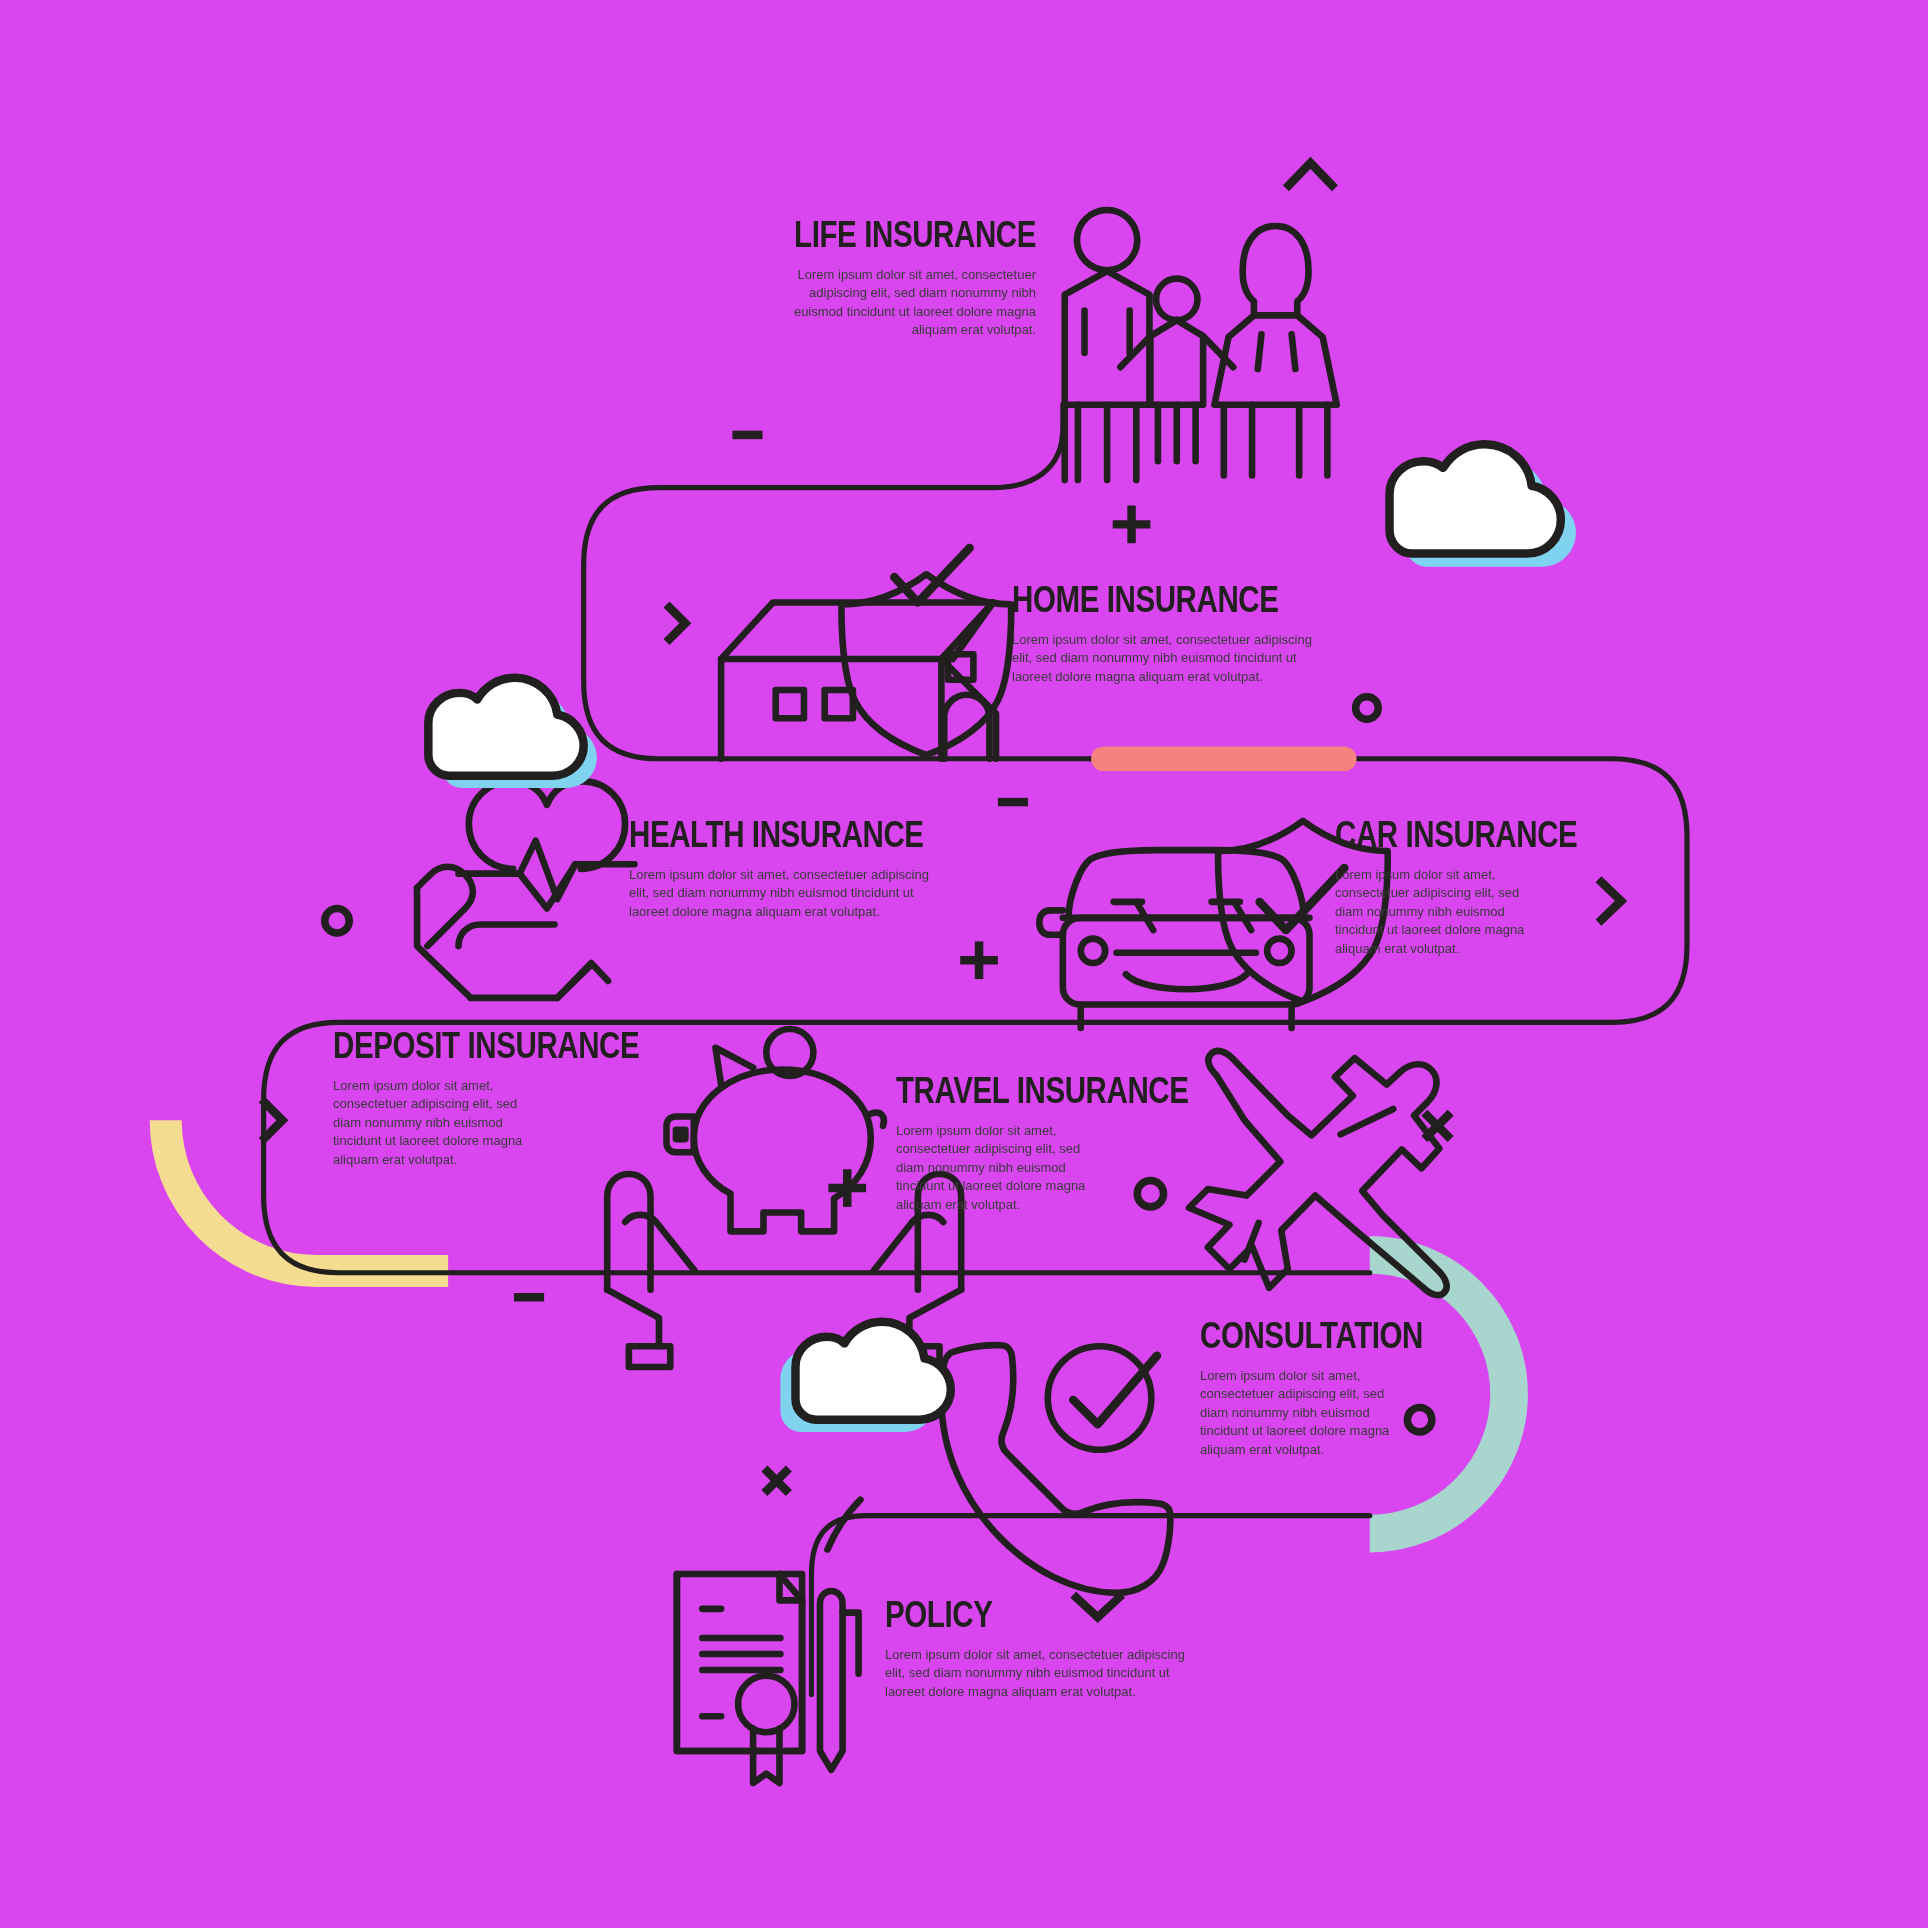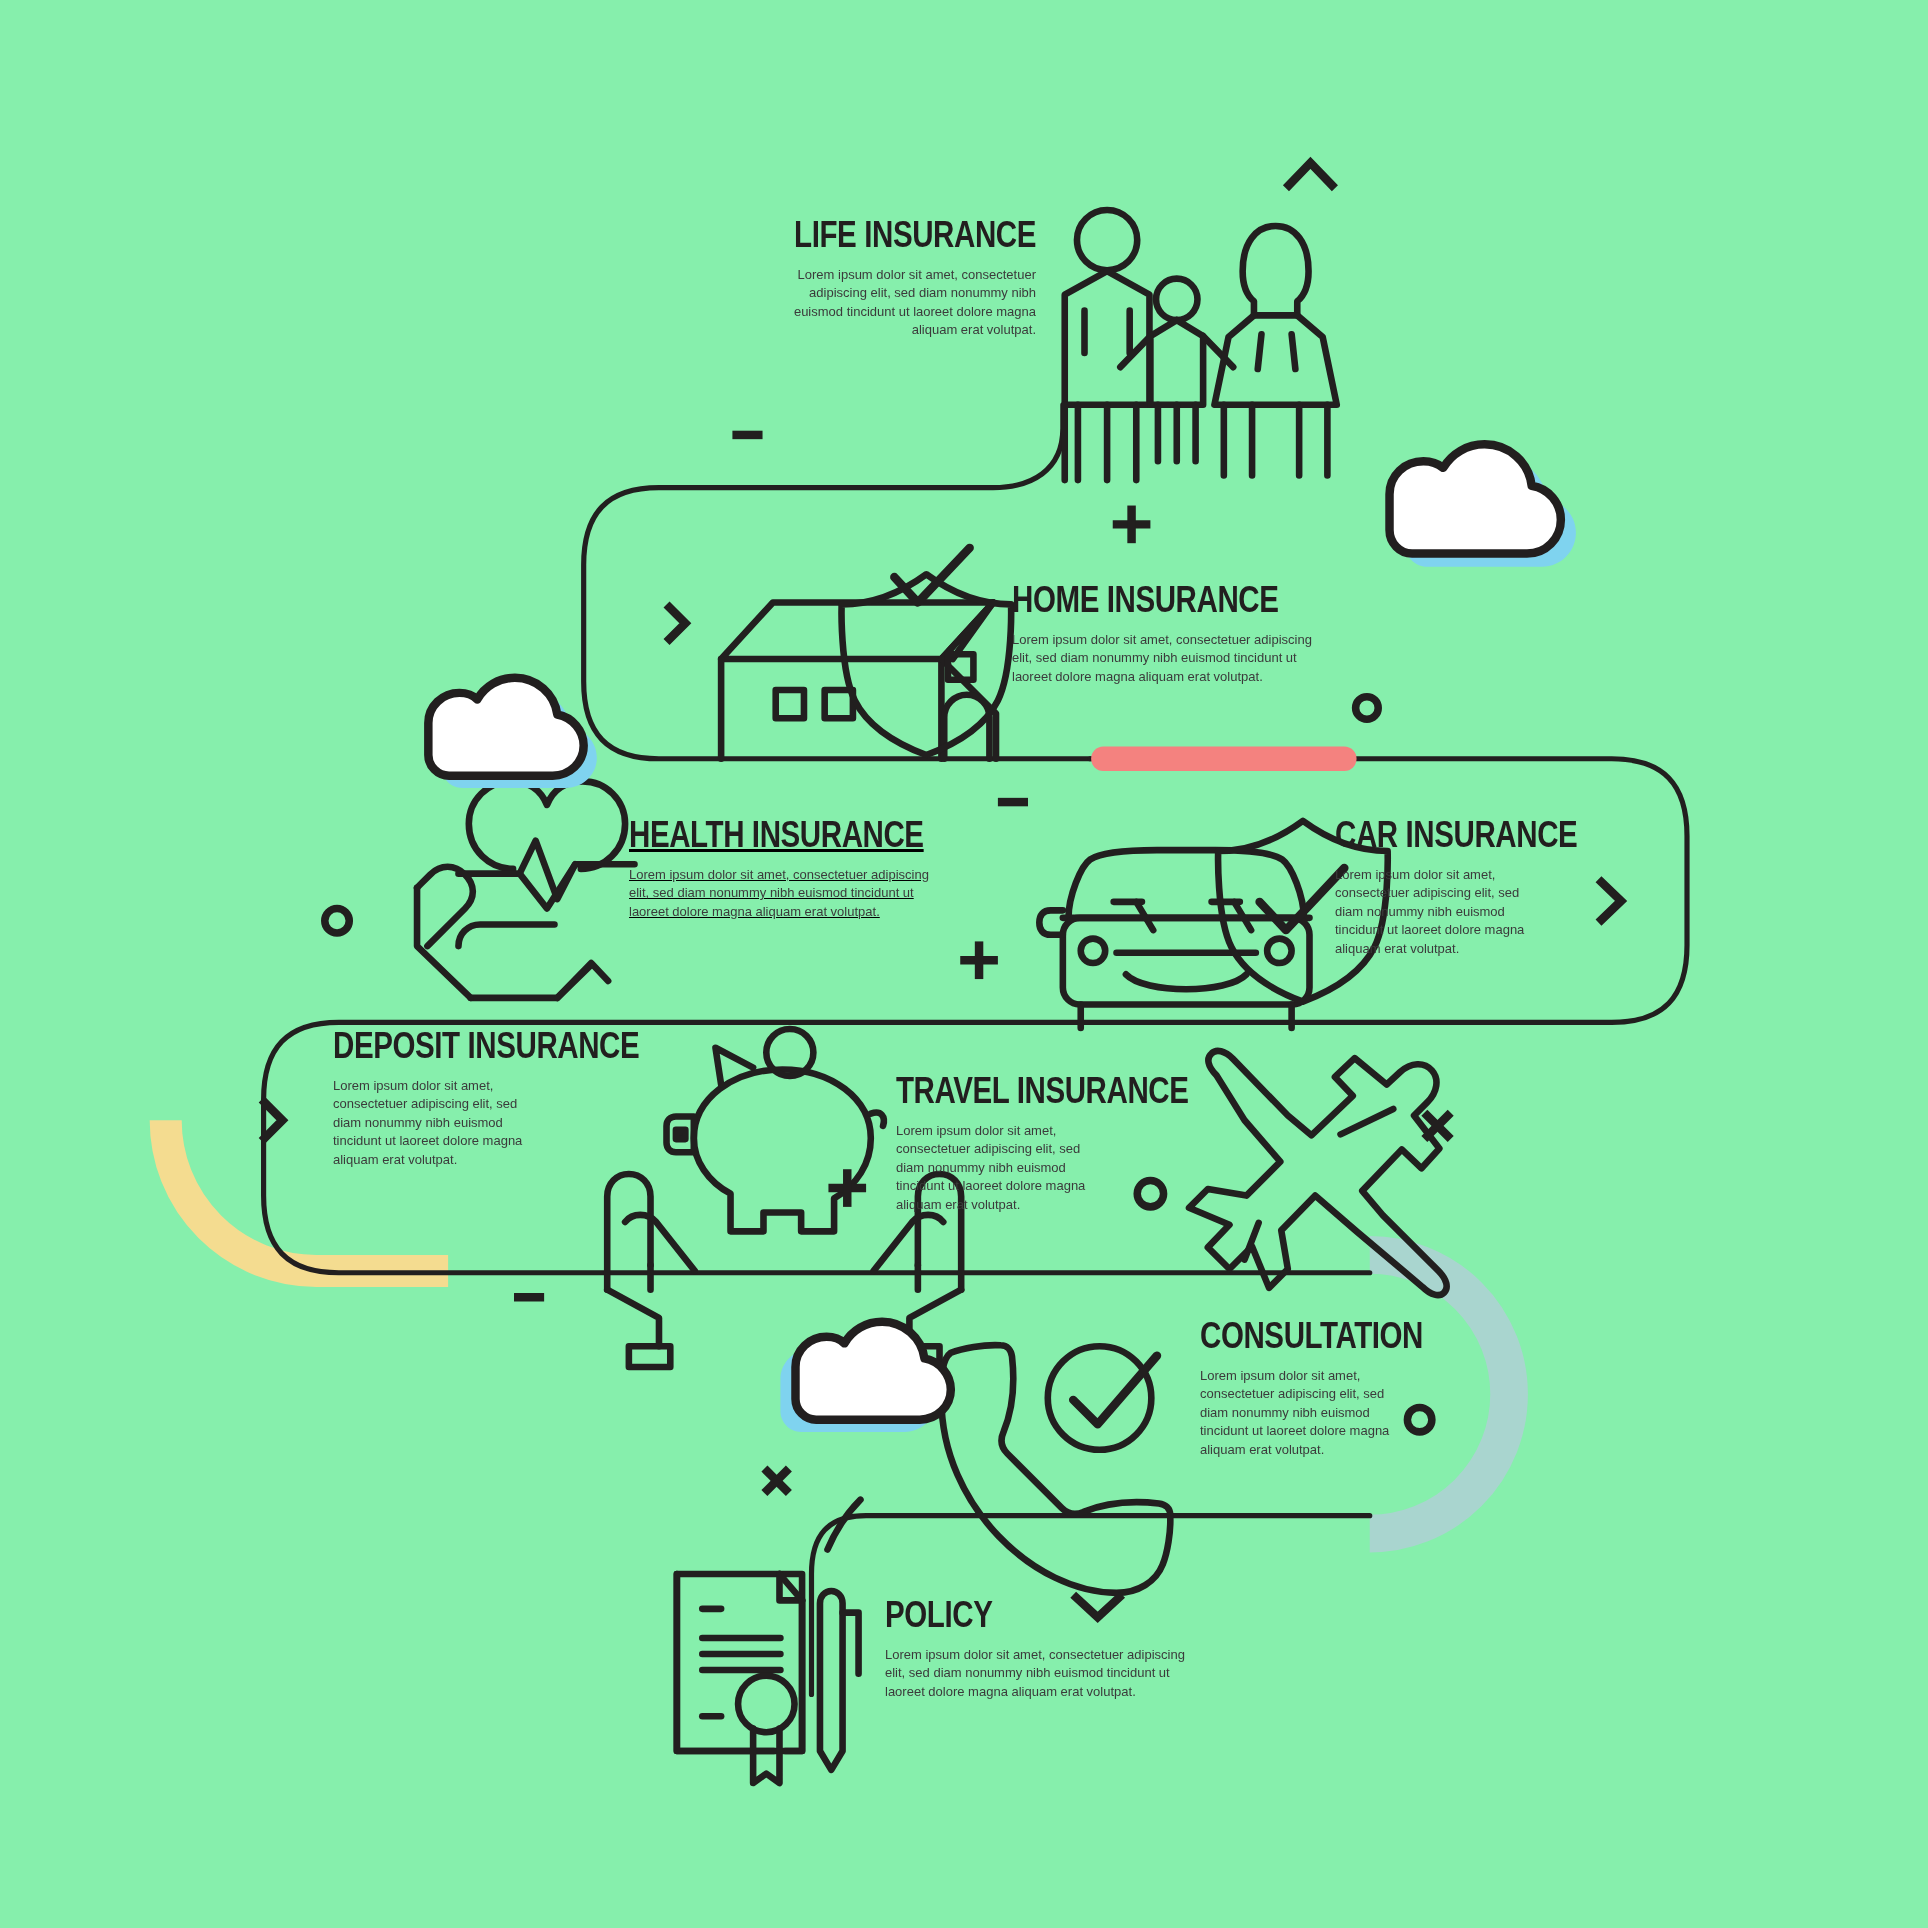--- a/index.html
+++ b/index.html
@@ -1,17 +1,17 @@
 <!DOCTYPE html>
 <html style="font-size:15px"><head>
 <meta charset="utf-8">
 <style>
   html,body{margin:0;padding:0;background:#ffffff;}
   body{width:1928px;height:1928px;font-family:"Liberation Sans",sans-serif;overflow:hidden;}
-  #stage{position:relative;width:1928px;height:1928px;background:#86efac;}
+  #stage{position:relative;width:1928px;height:1928px;background:#d946ef;}
   #bgsvg{position:absolute;left:0;top:0;width:1928px;height:1928px;}
   .blk{
     position:absolute;
   }
   .sect-title{
     font-family:"Liberation Sans",sans-serif;
     font-weight:700;
     color:#221f1f;
     letter-spacing:-0.5px;
     transform:scaleX(0.82);
@@ -269,21 +269,21 @@
   <div class="blk" style="left:697px;top:217px;width:339px;">
     <div class="sect-title right t-right" style="font-size:36px;margin-left:auto;width:100%;">LIFE INSURANCE</div>
     <p class="sect-body t-right" style="width:252px;margin-left:auto;">Lorem ipsum dolor sit amet, consectetuer adipiscing elit, sed diam nonummy nibh euismod tincidunt ut laoreet dolore magna aliquam erat volutpat.</p>
   </div>
 
   <div class="blk" style="left:1012px;top:582px;width:320px;">
     <div class="sect-title t-left" style="font-size:36px;">HOME INSURANCE</div>
     <p class="sect-body t-left" style="width:301px;">Lorem ipsum dolor sit amet, consectetuer adipiscing elit, sed diam nonummy nibh euismod tincidunt ut laoreet dolore magna aliquam erat volutpat.</p>
   </div>
 
-  <div class="blk" style="left:629px;top:817px;width:320px;text-decoration:underline;">
+  <div class="blk" style="left:629px;top:817px;width:320px;">
     <div class="sect-title t-left" style="font-size:36px;">HEALTH INSURANCE</div>
     <p class="sect-body t-left" style="width:303px;">Lorem ipsum dolor sit amet, consectetuer adipiscing elit, sed diam nonummy nibh euismod tincidunt ut laoreet dolore magna aliquam erat volutpat.</p>
   </div>
 
   <div class="blk" style="left:1335px;top:817px;width:254px;">
     <div class="sect-title t-left" style="font-size:36px;">CAR INSURANCE</div>
     <p class="sect-body t-left" style="width:203px;">Lorem ipsum dolor sit amet, consectetuer adipiscing elit, sed diam nonummy nibh euismod tincidunt ut laoreet dolore magna aliquam erat volutpat.</p>
   </div>
 
   <div class="blk" style="left:333px;top:1028px;width:301px;">

